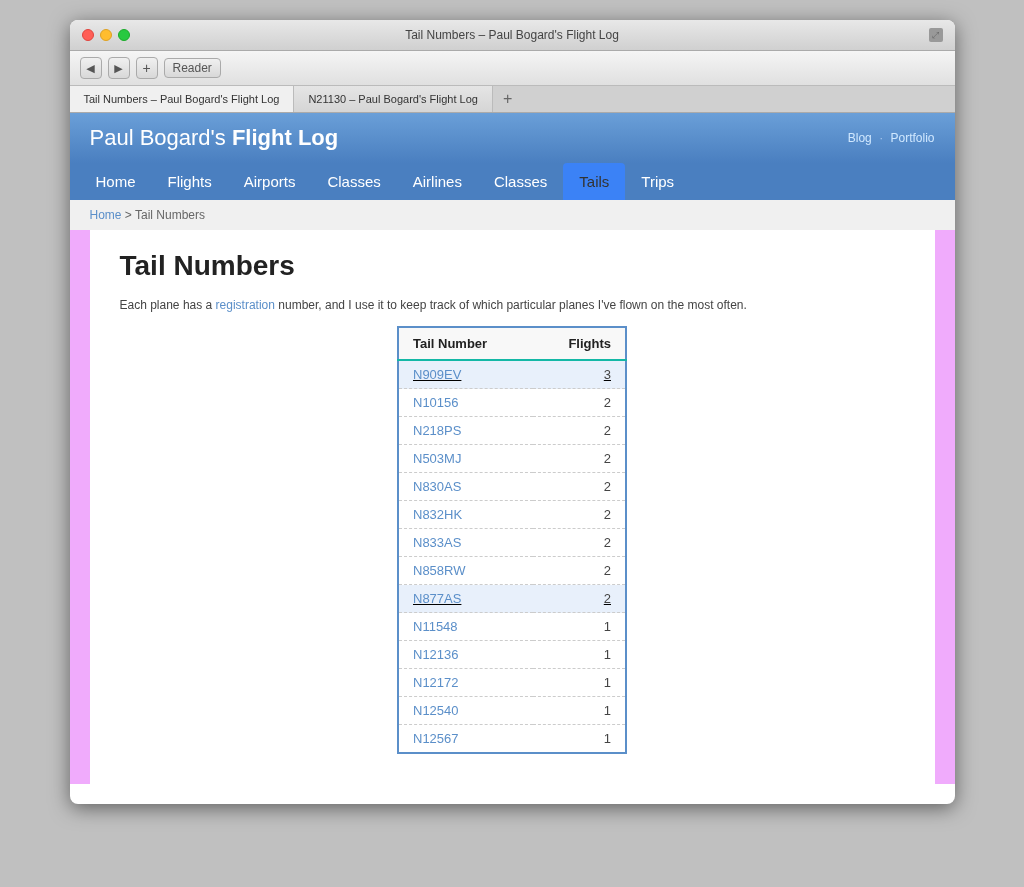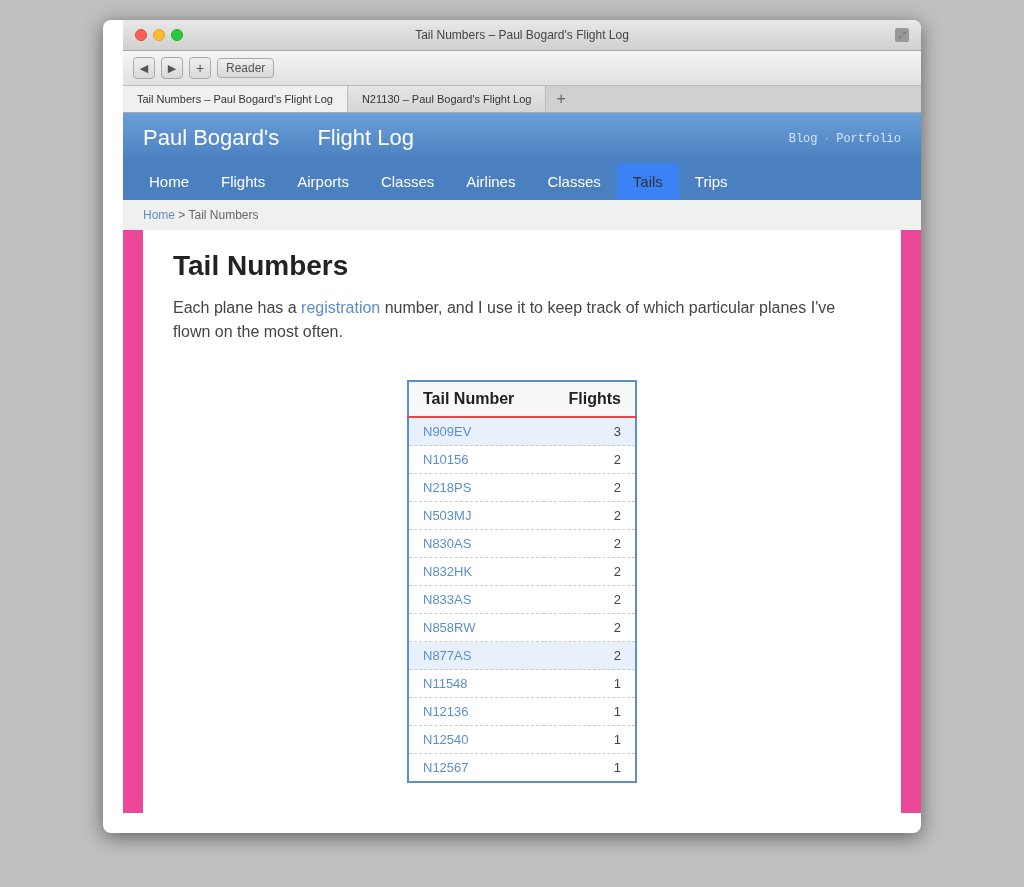--- a/index.html
+++ b/index.html
@@ -9,26 +9,25 @@
       font-family: -apple-system, 'Helvetica Neue', Arial, sans-serif;
       font-size: 14px;
       display: flex;
       justify-content: center;
       align-items: flex-start;
       padding: 20px;
       min-height: 887px;
     }
 
     .browser-window {
-      width: 818px;
+      width: 885px;
       border-radius: 8px;
       box-shadow: 0 4px 20px rgba(0,0,0,0.5);
       overflow: hidden;
       background: #fff;
-      padding-left: 20px;
     }
 
     
     .title-bar {
       background: linear-gradient(to bottom, #e8e8e8, #d0d0d0);
       padding: 8px 12px;
       display: flex;
       align-items: center;
       border-bottom: 1px solid #aaa;
       position: relative;
@@ -192,32 +191,30 @@
       align-items: center;
       justify-content: space-between;
     }
 
     .site-logo {
       font-size: 22px;
       color: #fff;
     }
 
     .site-logo strong {
-      font-weight: 400;
-      margin-left: 32px;
+      font-weight: 700;
     }
 
     .header-links {
       font-size: 12px;
     }
 
     .header-links a {
       color: #d0e8ff;
       text-decoration: none;
-      font-family: Liberation Mono, monospace;
     }
 
     .header-links span {
       color: #aac8ef;
       margin: 0 4px;
     }
 
     
     .main-nav {
       background: #4a7fc0;
@@ -235,21 +232,21 @@
     }
 
     .main-nav a.active {
       background: #3b82f6;
       color: #333;
       border-radius: 4px 4px 0 0;
     }
 
     
     .content-area {
-      background: #ec4899;
+      background: #f0abfc;
       padding: 0;
     }
 
     .breadcrumb {
       padding: 8px 20px;
       font-size: 12px;
       background: #f0f0f0;
     }
 
     .breadcrumb a {
@@ -269,23 +266,23 @@
     }
 
     .page-title {
       font-size: 28px;
       font-weight: bold;
       color: #222;
       margin-bottom: 14px;
     }
 
     .description {
-      font-size: 16px;
+      font-size: 12px;
       color: #444;
-      margin-bottom: 36px;
+      margin-bottom: 12px;
       line-height: 1.5;
     }
 
     .description a {
       color: #5b8fc9;
       text-decoration: none;
     }
 
     
     .table-container {
@@ -297,23 +294,23 @@
       border-collapse: collapse;
       width: 230px;
       border: 2px solid #5b8fc9;
     }
 
     .data-table th {
       background: #f8f8f8;
       padding: 8px 14px;
       text-align: left;
       font-weight: bold;
-      font-size: 16px;
+      font-size: 13px;
       color: #222;
-      border-bottom: 2px solid #ef4444;
+      border-bottom: 2px solid #14b8a6;
     }
 
     .data-table th:last-child {
       text-align: right;
     }
 
     .data-table td {
       padding: 6px 14px;
       font-size: 13px;
       border-bottom: 1px dashed #ccc;
@@ -331,20 +328,21 @@
     }
 
     .data-table td a {
       color: #5b8fc9;
       text-decoration: none;
     }
 
     
     .row-highlight {
       background: #e8f0fb;
+      text-decoration: underline;
     }
   </style>
 </head>
 <body>
 
 <div class="browser-window">
 
   <div class="title-bar">
     <div class="traffic-lights">
       <div class="traffic-light tl-red"></div>
@@ -456,20 +454,24 @@
               </tr>
               <tr>
                 <td><a href="#">N11548</a></td>
                 <td>1</td>
               </tr>
               <tr>
                 <td><a href="#">N12136</a></td>
                 <td>1</td>
               </tr>
               <tr>
+                <td><a href="#">N12172</a></td>
+                <td>1</td>
+              </tr>
+              <tr>
                 <td><a href="#">N12540</a></td>
                 <td>1</td>
               </tr>
               <tr>
                 <td><a href="#">N12567</a></td>
                 <td>1</td>
               </tr>
             </tbody>
         </table>
       </div>

